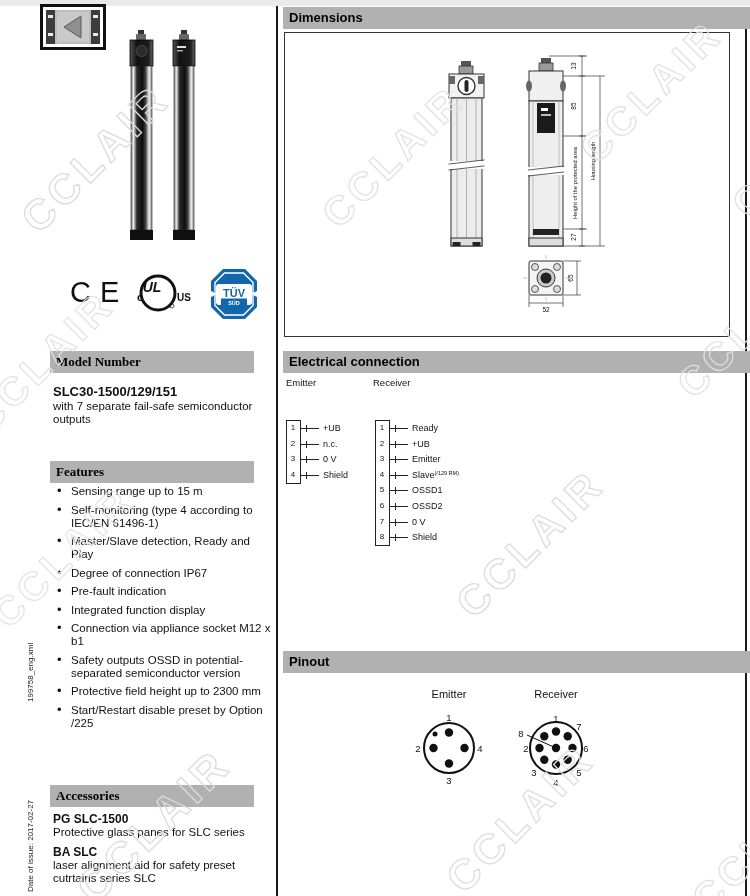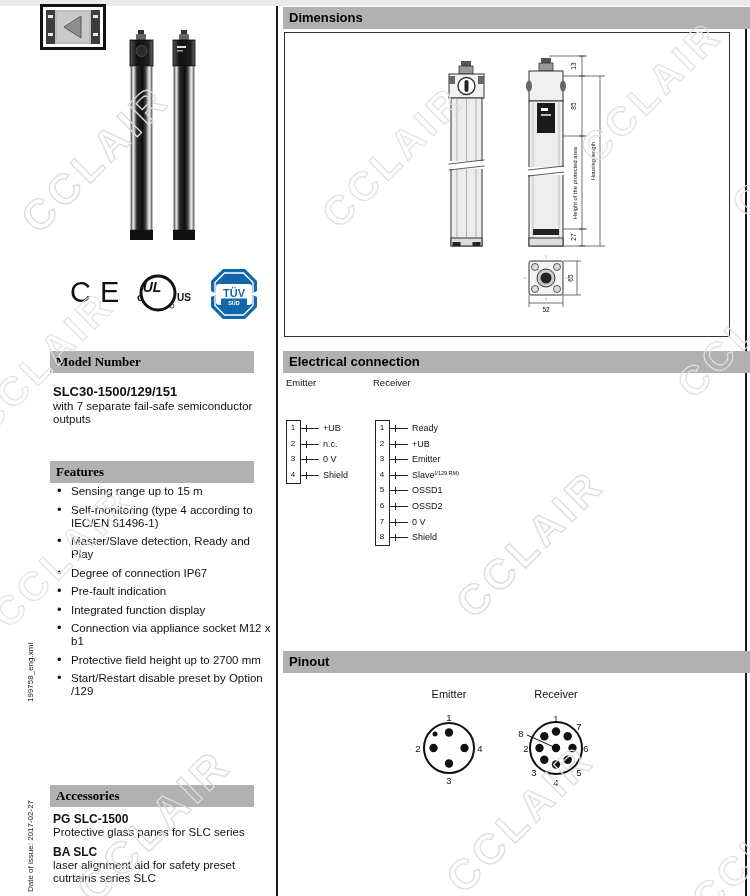--- a/index.html
+++ b/index.html
@@ -194,22 +194,23 @@
   <div class="abs bar bar-l" style="top:461px">Features</div>
   <div class="abs features-list">
     <ul>
       <li>Sensing range up to 15 m</li>
       <li>Self-monitoring (type 4 according to IEC/EN 61496-1)</li>
       <li>Master/Slave detection, Ready and Play</li>
       <li>Degree of connection IP67</li>
       <li>Pre-fault indication</li>
       <li>Integrated function display</li>
       <li>Connection via appliance socket M12 x b1</li>
-      <li>Protective field height up to 2700 mm</li>
-      <li>Start/Restart disable preset by Option /129</li>
+      <li>Safety outputs OSSD in potential-separated semiconductor version</li>
+      <li>Protective field height up to 2300 mm</li>
+      <li>Start/Restart disable preset by Option /225</li>
     </ul>
   </div>
 
   <div class="abs bar bar-l" style="top:785px">Accessories</div>
   <div class="abs acc-name" style="left:53px;top:812px">PG SLC-1500</div>
   <div class="abs acc-desc" style="left:53px;top:826px">Protective glass panes for SLC series</div>
   <div class="abs acc-name" style="left:53px;top:845px">BA SLC</div>
   <div class="abs acc-desc" style="left:53px;top:859px">laser alignment aid for safety preset cutrtains series SLC</div>
 
   <div class="side-text" style="left:26px;top:892px">Date of issue: 2017-02-27</div>

